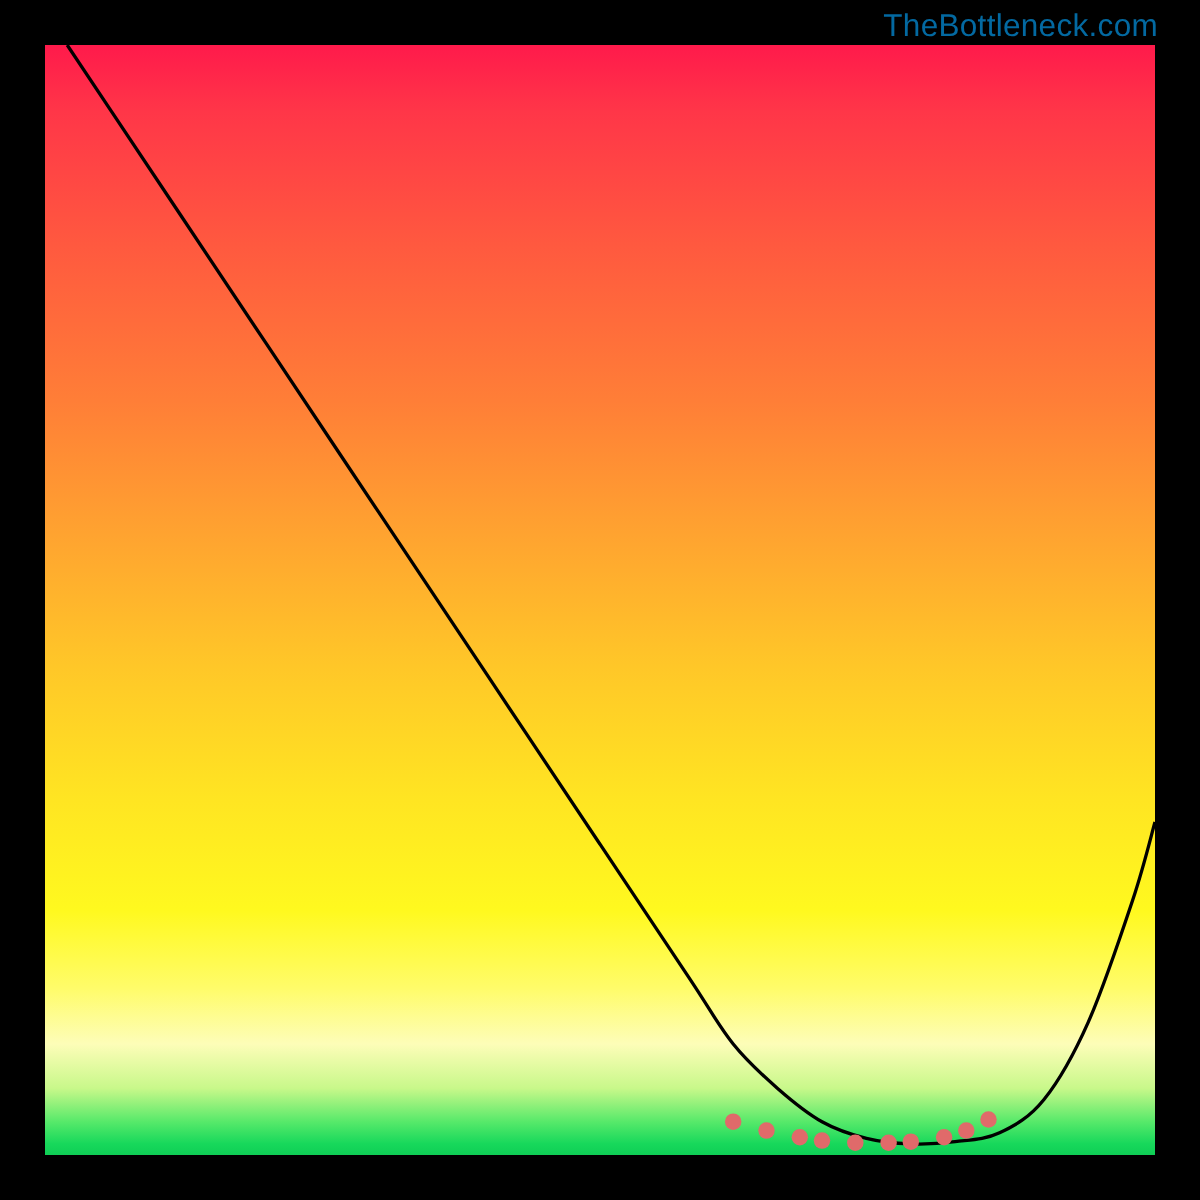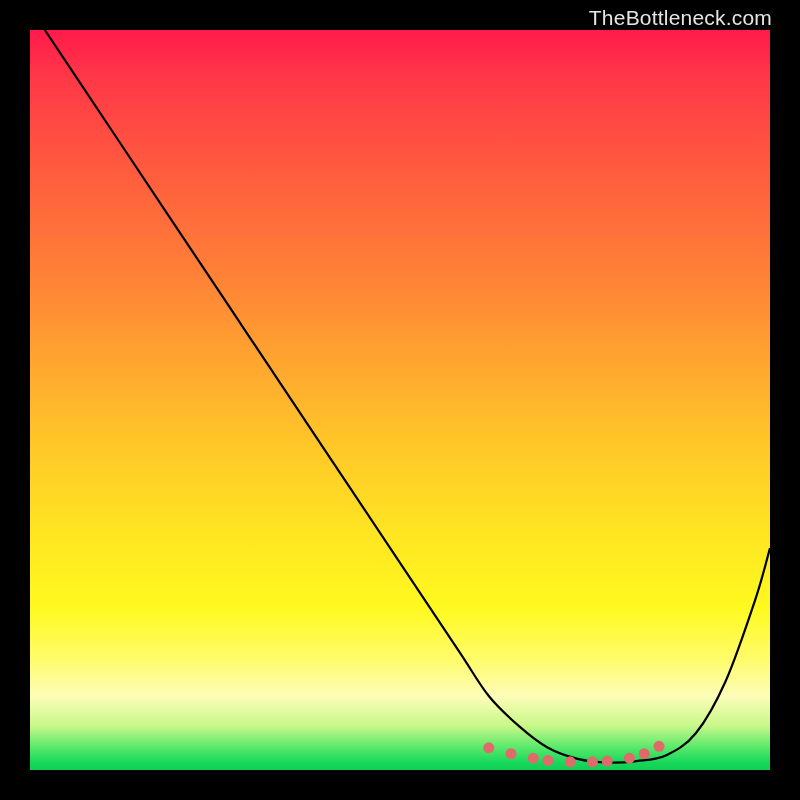--- a/index.html
+++ b/index.html
@@ -44,21 +44,21 @@
       #c8f88a 94%,
       #57e96a 97%,
       #17d85b 99%,
       #0fce55 100%
     );
   }
   .watermark {
     position: absolute;
     top: 6px;
     right: 28px;
-    color: #e5e5e5;
+    color: #0369a1;
     font-size: 21px;
     font-weight: 400;
     letter-spacing: 0.2px;
     user-select: none;
     text-align: center;
   }
   svg.curve {
     position: absolute;
     inset: 0;
     width: 740px;

